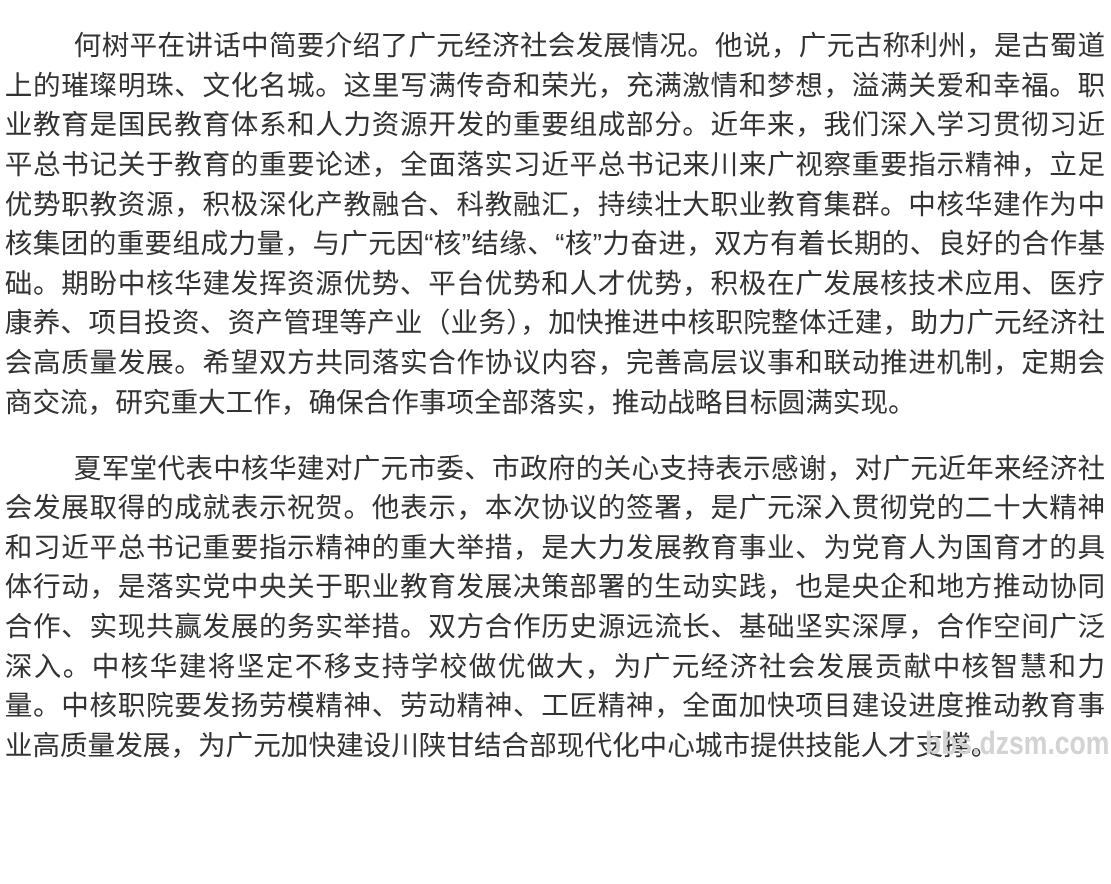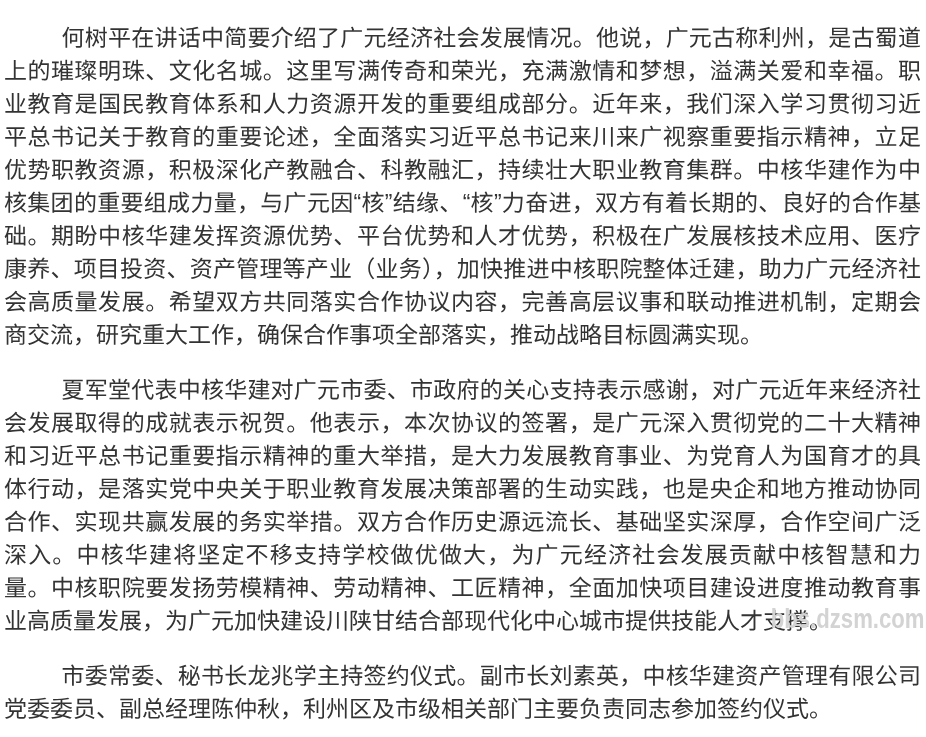--- a/index.html
+++ b/index.html
@@ -53,16 +53,15 @@
     user-select: none;
   }
 </style>
 </head>
 <body>
 
 <div class="page">
   <div class="article">
     <p>何树平在讲话中简要介绍了广元经济社会发展情况。他说，广元古称利州，是古蜀道上的璀璨明珠、文化名城。这里写满传奇和荣光，充满激情和梦想，溢满关爱和幸福。职业教育是国民教育体系和人力资源开发的重要组成部分。近年来，我们深入学习贯彻习近平总书记关于教育的重要论述，全面落实习近平总书记来川来广视察重要指示精神，立足优势职教资源，积极深化产教融合、科教融汇，持续壮大职业教育集群。中核华建作为中核集团的重要组成力量，与广元因“核”结缘、“核”力奋进，双方有着长期的、良好的合作基础。期盼中核华建发挥资源优势、平台优势和人才优势，积极在广发展核技术应用、医疗康养、项目投资、资产管理等产业（业务），加快推进中核职院整体迁建，助力广元经济社会高质量发展。希望双方共同落实合作协议内容，完善高层议事和联动推进机制，定期会商交流，研究重大工作，确保合作事项全部落实，推动战略目标圆满实现。</p>
     <p>夏军堂代表中核华建对广元市委、市政府的关心支持表示感谢，对广元近年来经济社会发展取得的成就表示祝贺。他表示，本次协议的签署，是广元深入贯彻党的二十大精神和习近平总书记重要指示精神的重大举措，是大力发展教育事业、为党育人为国育才的具体行动，是落实党中央关于职业教育发展决策部署的生动实践，也是央企和地方推动协同合作、实现共赢发展的务实举措。双方合作历史源远流长、基础坚实深厚，合作空间广泛深入。中核华建将坚定不移支持学校做优做大，为广元经济社会发展贡献中核智慧和力量。中核职院要发扬劳模精神、劳动精神、工匠精神，全面加快项目建设进度推动教育事业高质量发展，为广元加快建设川陕甘结合部现代化中心城市提供技能人才支撑。</p>
-    <p>市委常委、秘书长龙兆学主持签约仪式。副市长刘素英，中核华建资产管理有限公司党委委员、副总经理陈仲秋，利州区及市级相关部门主要负责同志参加签约仪式。</p>
   </div>
   <div class="watermark">bbs.dzsm.com</div>
 </div>
 
 </body></html>

